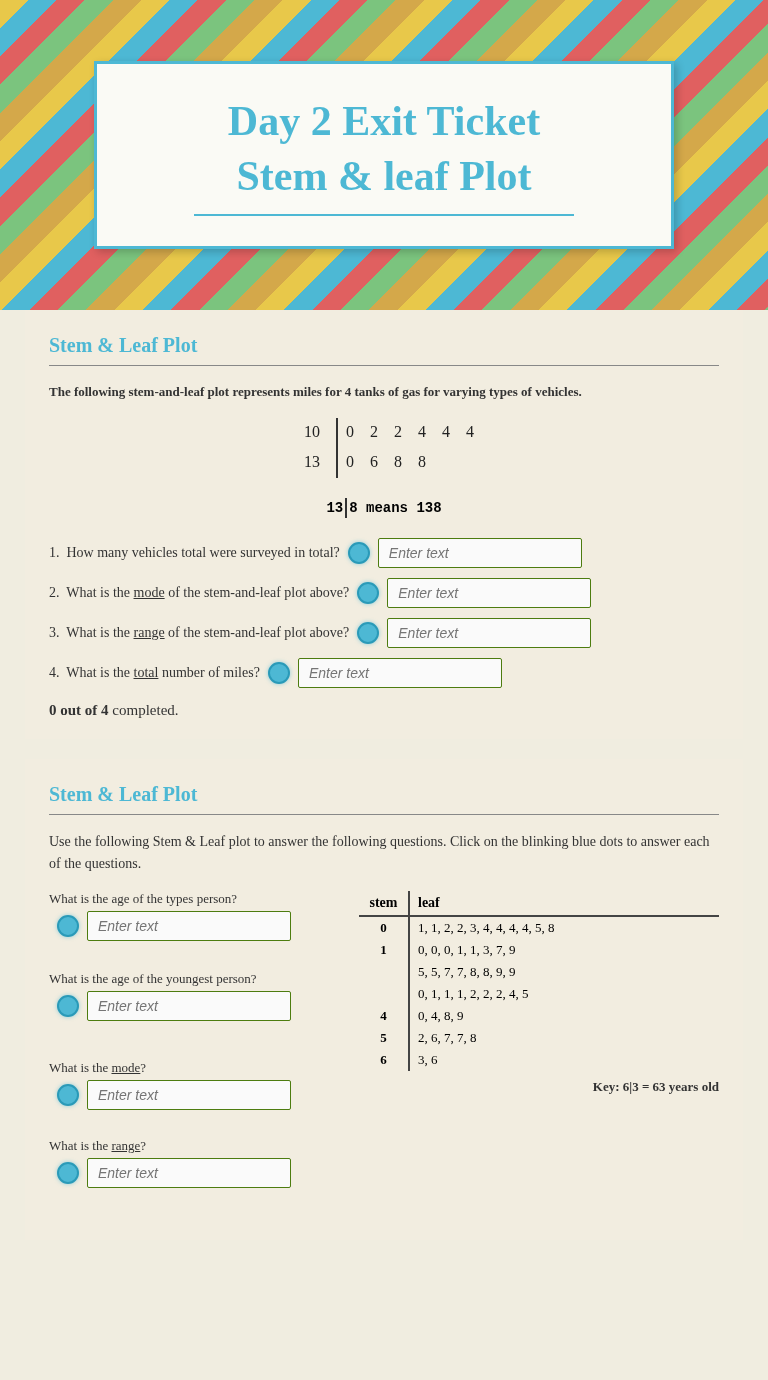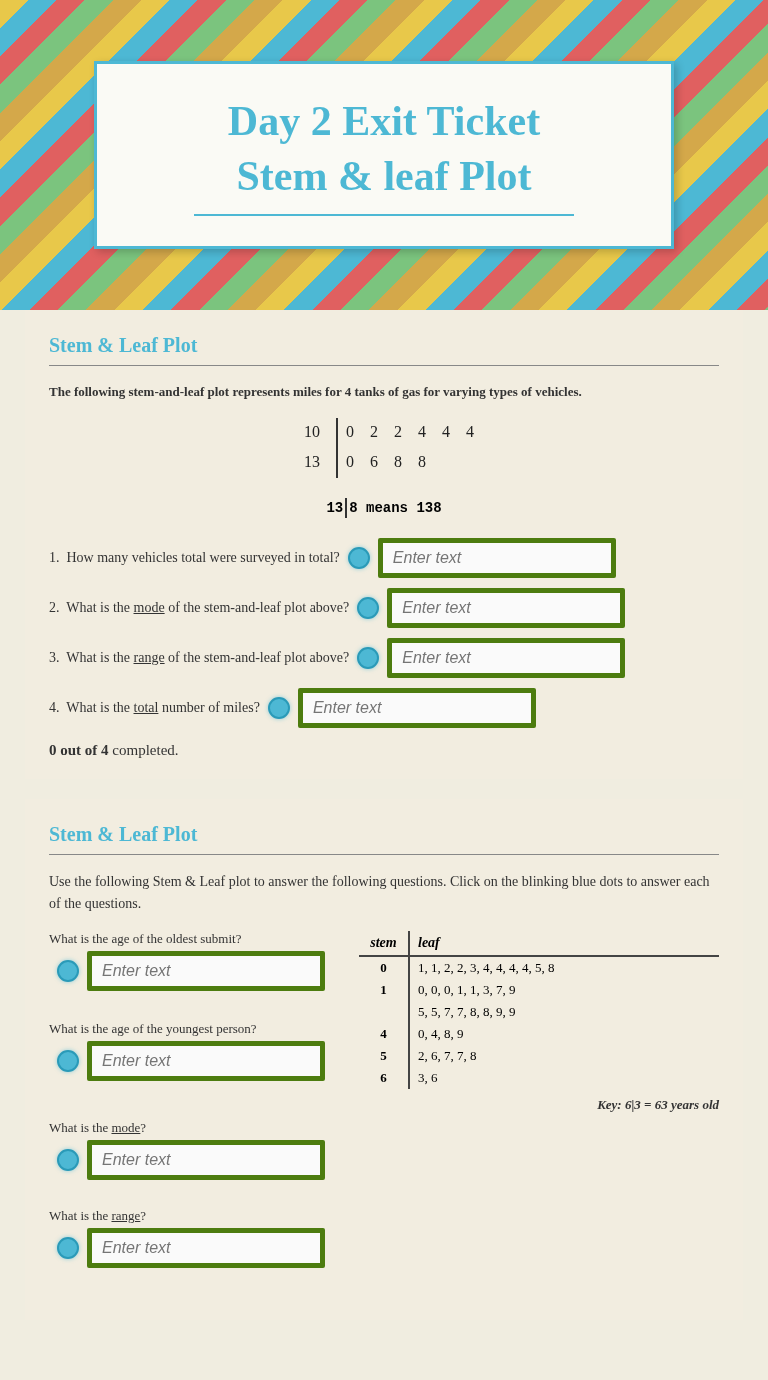--- a/index.html
+++ b/index.html
@@ -145,24 +145,24 @@
       background: #4db8d4;
       border-radius: 50%;
       margin: 0 8px;
       flex-shrink: 0;
       cursor: pointer;
       border: 2px solid #2a9ab8;
       box-shadow: 0 0 4px rgba(77,184,212,0.6);
     }
 
     .answer-input {
-      border: 5px solid #4d7c0f;
+      border: 1px solid #4d7c0f;
       background: #fafafa;
       padding: 6px 10px;
-      font-size: 16px;
+      font-size: 14px;
       min-width: 120px;
       color: #a21caf;
       font-style: italic;
       border-radius: 2px;
       outline: none;
     }
 
     .completion-text {
       font-size: 15px;
       color: #333;
@@ -193,21 +193,20 @@
     u {
       text-decoration: underline;
     }
 
     .key-text {
       text-align: right;
       font-size: 13px;
       font-weight: bold;
       color: #333;
       margin-top: 8px;
-      font-style: italic;
     }
 
     
     .page-wrapper {
       position: relative;
       width: 768px;
     }
 
     .content-area {
       padding: 0 25px;
@@ -273,21 +272,20 @@
       font-weight: bold;
     }
 
     .plot-td-leaf {
       font-size: 13px;
       padding: 3px 8px;
     }
 
     .header-line {
       border-bottom: 2px solid #444;
-      font-style: italic;
     }
   </style>
 </head>
 <body>
 
 <div class="page-wrapper">
 
   <div class="header-bg">
 
     <div class="header-card">
@@ -373,21 +371,21 @@
     <div class="section-wrapper" style="margin-top: 20px;">
       <h2 class="section-title">Stem &amp; Leaf Plot</h2>
       <hr class="section-divider">
       <p class="section-description">Use the following Stem &amp; Leaf plot to answer the following questions.  Click on the blinking blue dots to answer each of the questions.</p>
 
       <div class="data-combined">
 
         <div class="left-questions">
 
           <div class="q2-item">
-            <span class="q2-label">What is the age of the oldest submit?</span>
+            <span class="q2-label">What is the age of the types person?</span>
             <div class="q2-input-row">
               <div class="blue-dot"></div>
               <input type="text" class="answer-input" placeholder="Enter text" style="">
             </div>
           </div>
 
           <div class="q2-item" style="margin-top: 30px;">
             <span class="q2-label">What is the age of the youngest person?</span>
             <div class="q2-input-row">
               <div class="blue-dot"></div>
@@ -427,20 +425,24 @@
               </tr>
               <tr>
                 <td class="plot-td">1</td>
                 <td class="plot-td-leaf">0, 0, 0, 1, 1, 3, 7, 9</td>
               </tr>
               <tr>
                 <td class="plot-td" style="border-right: 2px solid #444;"></td>
                 <td class="plot-td-leaf">5, 5, 7, 7, 8, 8, 9, 9</td>
               </tr>
               <tr>
+                <td class="plot-td" style="border-right: 2px solid #444;"></td>
+                <td class="plot-td-leaf">0, 1, 1, 1, 2, 2, 2, 4, 5</td>
+              </tr>
+              <tr>
                 <td class="plot-td">4</td>
                 <td class="plot-td-leaf">0, 4, 8, 9</td>
               </tr>
               <tr>
                 <td class="plot-td">5</td>
                 <td class="plot-td-leaf">2, 6, 7, 7, 8</td>
               </tr>
               <tr>
                 <td class="plot-td">6</td>
                 <td class="plot-td-leaf">3, 6</td>

